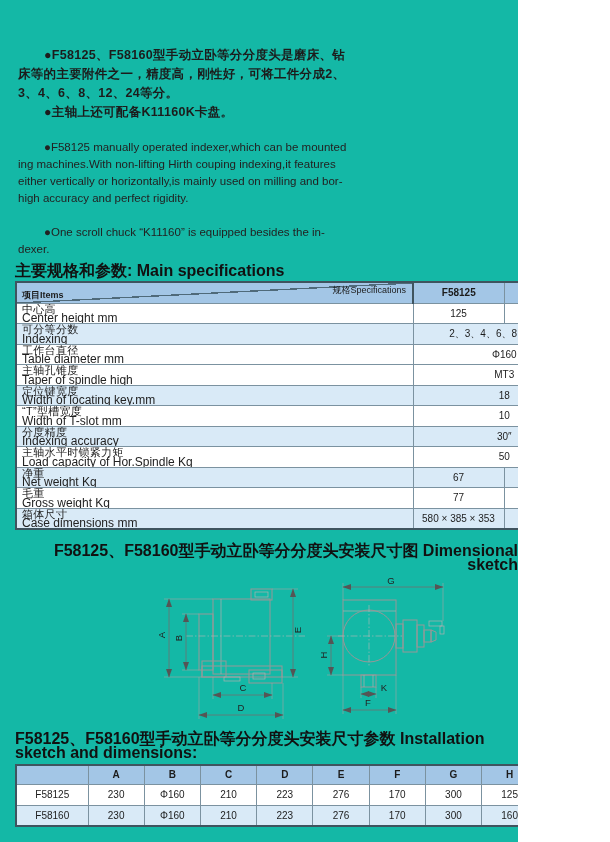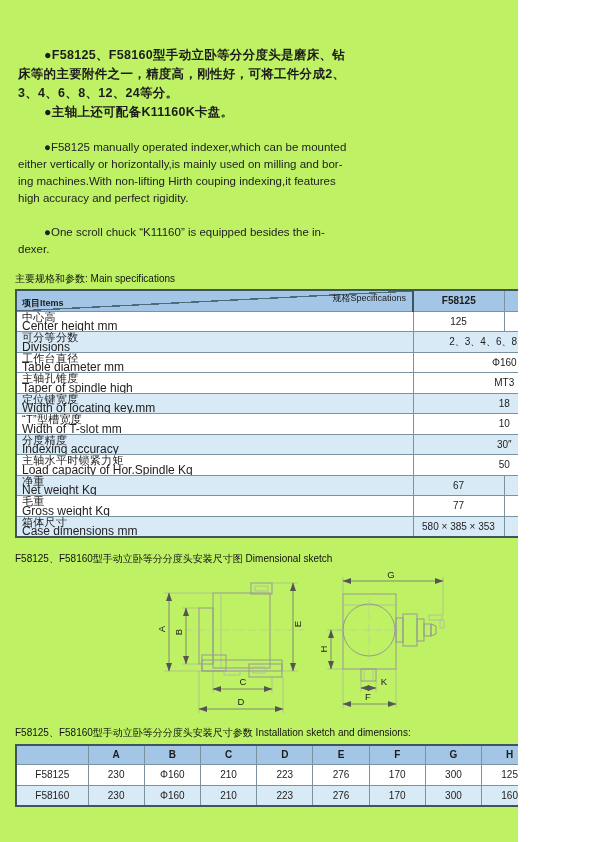--- a/index.html
+++ b/index.html
@@ -6,34 +6,34 @@
     --header-blue:#a3c6e6;
     --row-blue:#d9eaf7;
     --row-white:#ffffff;
     --border-dark:#3f545f;
     --border-mid:#7b92a0;
     --text-dark:#1c1c1c;
   }
   *{box-sizing:border-box;}
   html,body{margin:0;padding:0;}
   body{background:#ffffff;font-family:"Liberation Sans","DejaVu Sans",sans-serif;color:var(--text-dark);}
-  .page{position:relative;width:518px;height:842px;background:#bef264;overflow:hidden;}
+  .page{position:relative;width:518px;height:842px;background:#14b8a6;overflow:hidden;}
 
   
   .intro{padding:46px 0 0 18px;width:400px;}
   .para{margin:0;}
   .para .line{display:block;white-space:nowrap;}
   .para .line.first{padding-left:26px;}
   .para.zh .line{font-size:12.5px;font-weight:700;line-height:19px;letter-spacing:.3px;}
   .para.en{margin-top:17px;}
   .para.en .line{font-size:11.5px;line-height:17px;color:#222;}
 
   
-  .sec-heading{margin:14px 0 0 15px;font-size:10px;font-weight:400;line-height:14px;color:#111;}
-  .sec-heading.h2{margin-top:14px;}
+  .sec-heading{margin:6px 0 0 15px;font-size:16px;font-weight:700;line-height:14px;color:#111;}
+  .sec-heading.h2{margin-top:14px;text-align:right;}
   .sec-heading.h3{margin-top:2px;}
 
   
   table{border-collapse:collapse;table-layout:fixed;}
   .spec-table{width:580px;margin:3px 0 0 15px;border:2px solid var(--border-dark);}
   .spec-table th,.spec-table td{border:1px solid var(--border-mid);padding:0;overflow:hidden;}
   .spec-table col.c-items{width:397px;}
   .spec-table col.c-v1{width:91px;}
   .spec-table col.c-v2{width:92px;}
   .spec-table thead th{height:21px;background:var(--header-blue);}
@@ -87,22 +87,22 @@
       <div class="para zh">
         <div class="line first">●F58125、F58160型手动立卧等分分度头是磨床、钻</div>
         <div class="line">床等的主要附件之一，精度高，刚性好，可将工件分成2、</div>
         <div class="line">3、4、6、8、12、24等分。</div>
       </div>
       <div class="para zh">
         <div class="line first">●主轴上还可配备K11160K卡盘。</div>
       </div>
       <div class="para en">
         <div class="line first">●F58125 manually operated indexer,which can be mounted</div>
+        <div class="line">ing machines.With non-lifting Hirth couping indexing,it features</div>
         <div class="line">either vertically or horizontally,is mainly used on milling and bor-</div>
-        <div class="line">ing machines.With non-lifting Hirth couping indexing,it features</div>
         <div class="line">high accuracy and perfect rigidity.</div>
       </div>
       <div class="para en">
         <div class="line first">●One scroll chuck “K11160” is equipped besides the in-</div>
         <div class="line">dexer.</div>
       </div>
     </div>
 
   <div class="sec-heading">主要规格和参数: Main specifications</div>
 
@@ -127,21 +127,21 @@
           <td class="item-cell">
             <span class="zh">中心高</span>
             <span class="en">Center height mm</span>
           </td>
           <td class="val">125</td>
           <td class="val">160</td>
         </tr>
         <tr class="r-blue">
           <td class="item-cell">
             <span class="zh">可分等分数</span>
-            <span class="en">Divisions</span>
+            <span class="en">Indexing</span>
           </td>
           <td class="val" colspan="2">2、3、4、6、8、12、24</td>
         </tr>
         <tr class="r-white">
           <td class="item-cell">
             <span class="zh">工作台直径</span>
             <span class="en">Table diameter mm</span>
           </td>
           <td class="val" colspan="2">Φ160</td>
         </tr>

